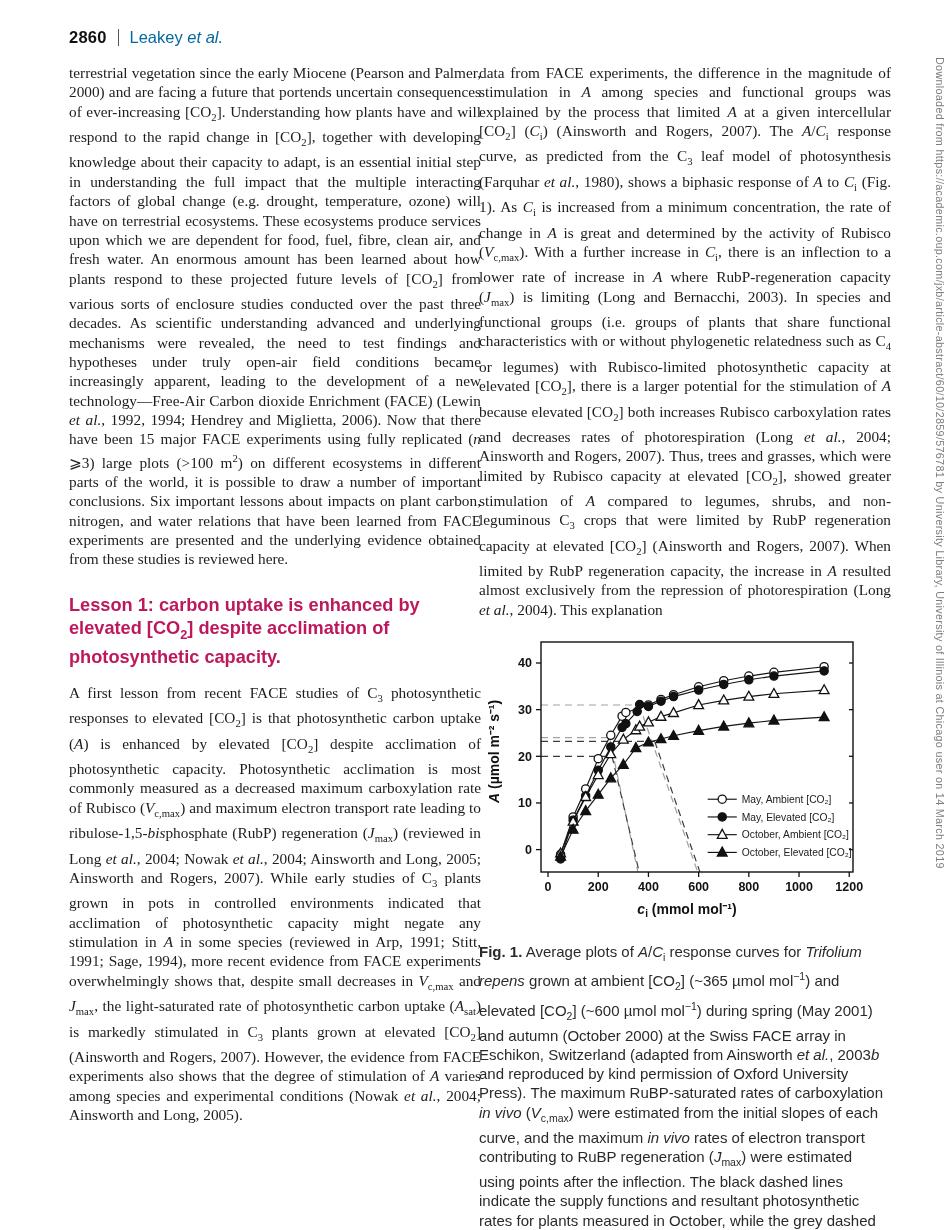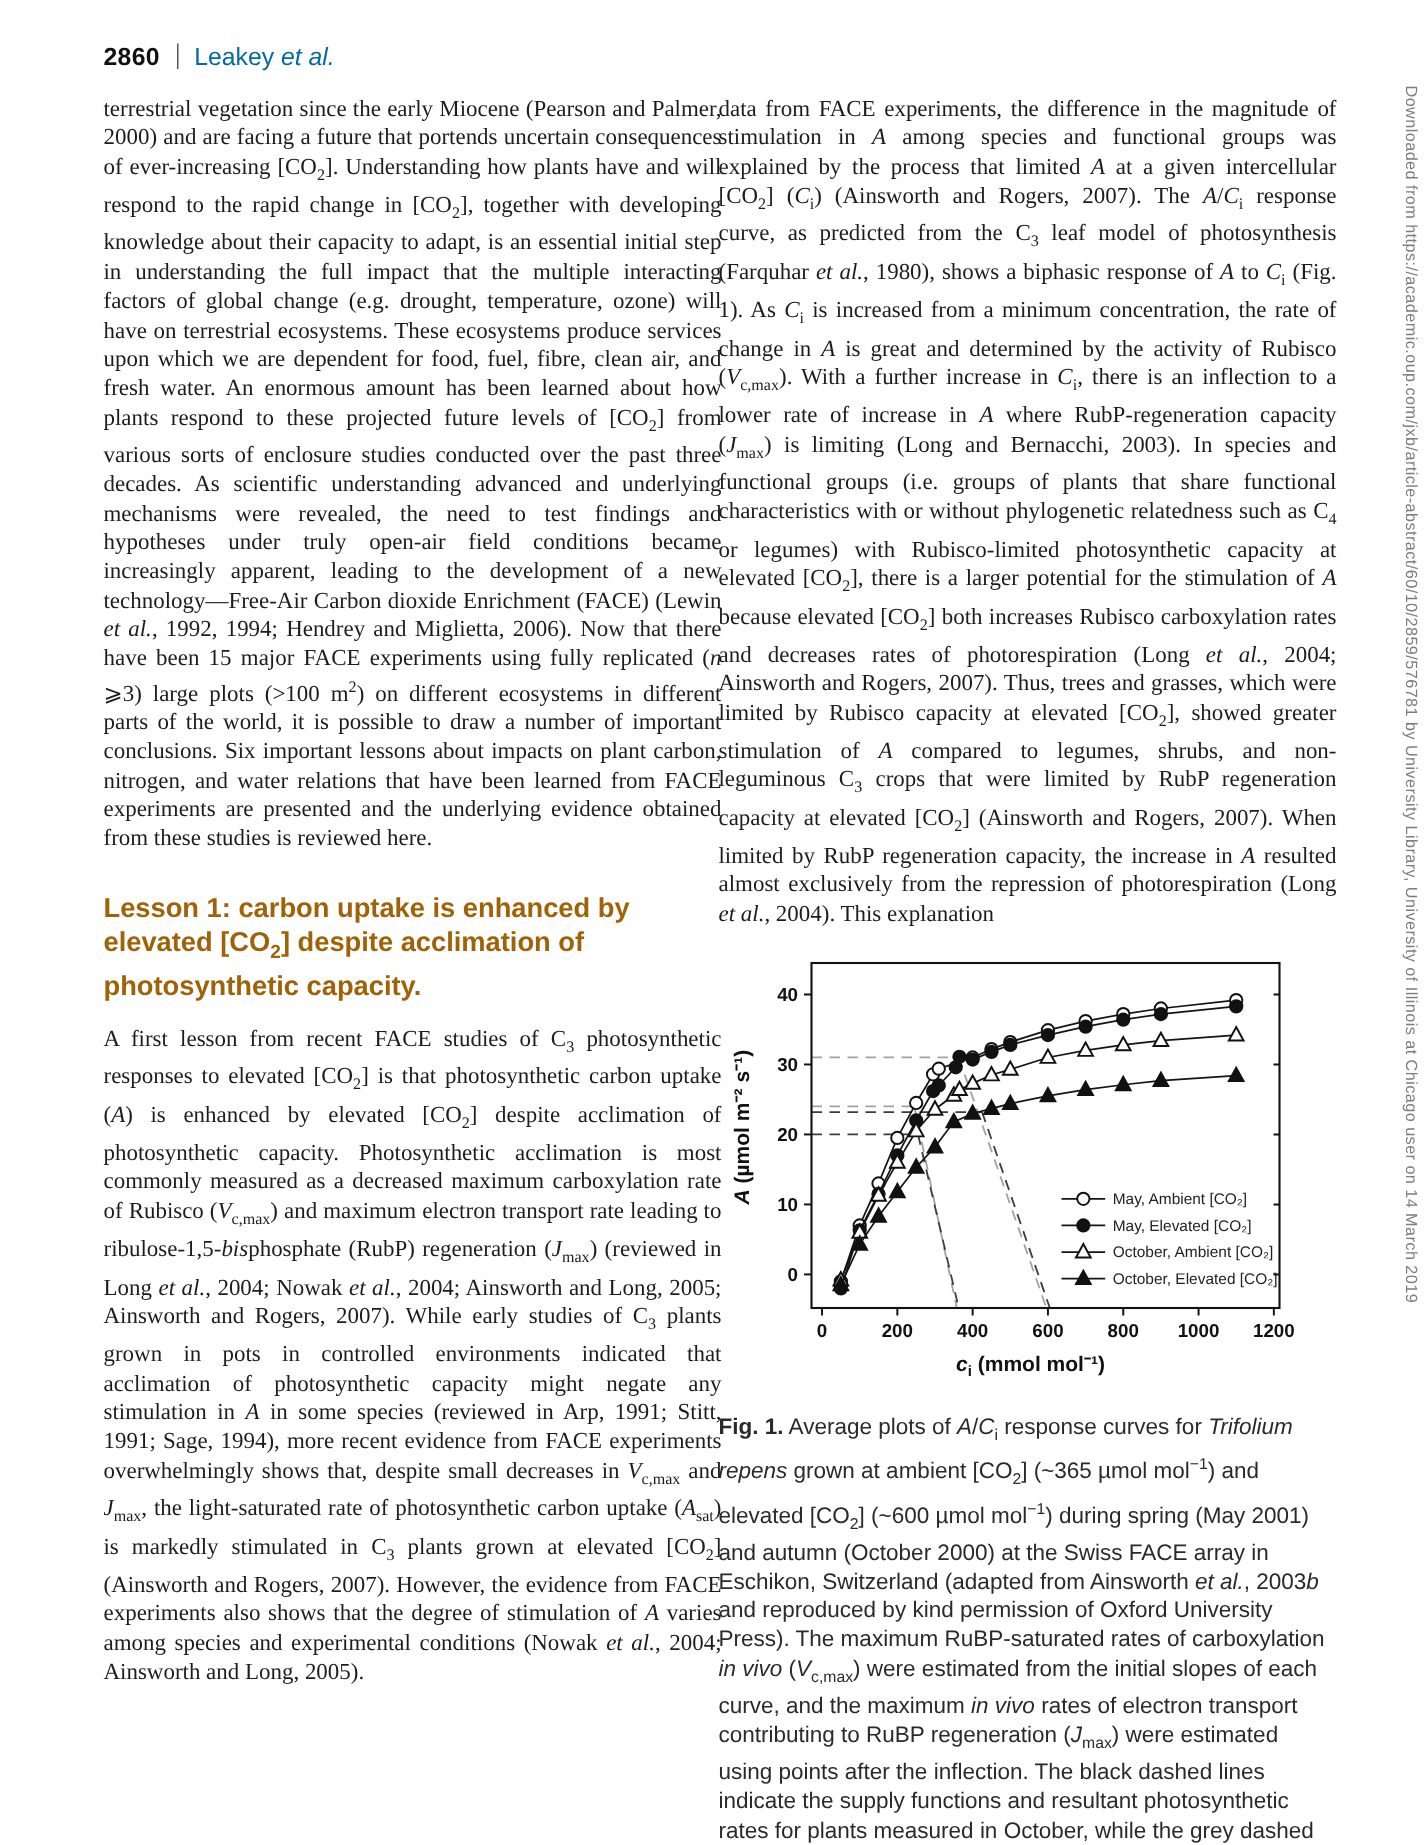--- a/index.html
+++ b/index.html
@@ -18,21 +18,21 @@
 
   
   .col{position:absolute;top:63px;width:412px;font-size:15.3px;
        line-height:19.35px;text-align:justify;}
   .col-left{left:69px;}
   .col-right{left:479px;}
   .col p{margin:0;}
   p.indent{text-indent:15px;}
 
   h2.lesson{font-family:"Liberation Sans",sans-serif;font-weight:bold;
-            font-size:18.2px;line-height:23.5px;color:#a16207;
+            font-size:18.2px;line-height:23.5px;color:#be185d;
             margin:25px 0 13px 0;text-align:left;}
 
   
   .figure{margin-top:15px;}
   .chartbox{width:380px;height:292px;margin-left:6px;}
   .figcap{margin-top:16px;font-family:"Liberation Sans",sans-serif;
           font-size:15px;line-height:19.2px;color:#2a2a2a;text-align:left;}
 
   
   .side{position:absolute;right:6px;top:57px;height:1150px;

